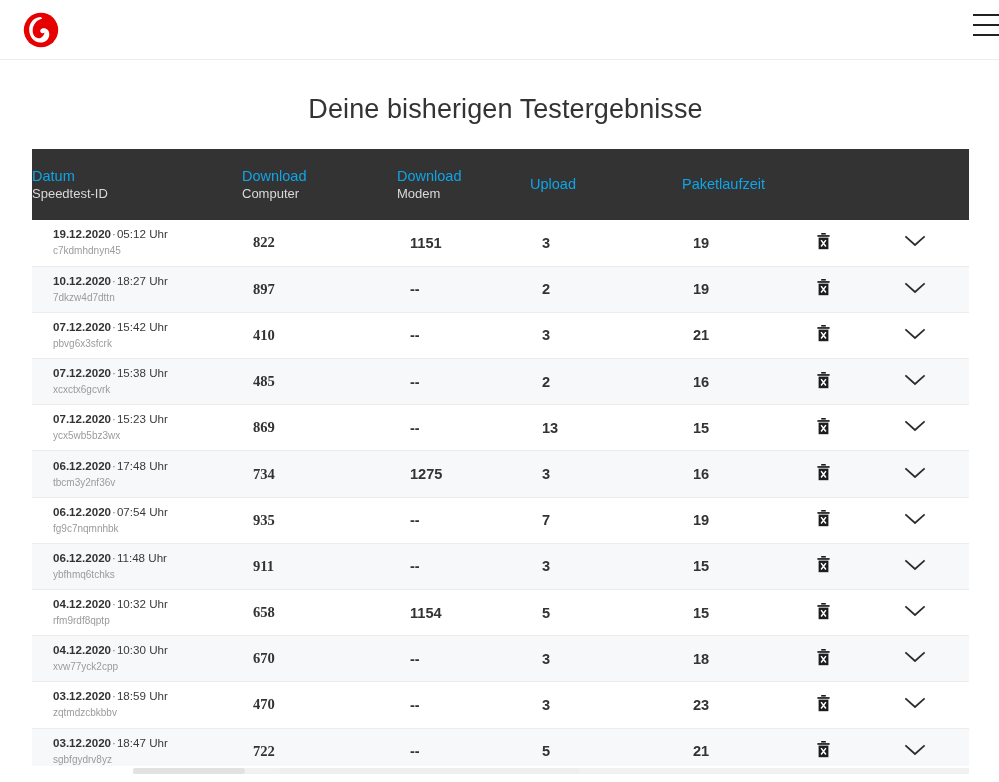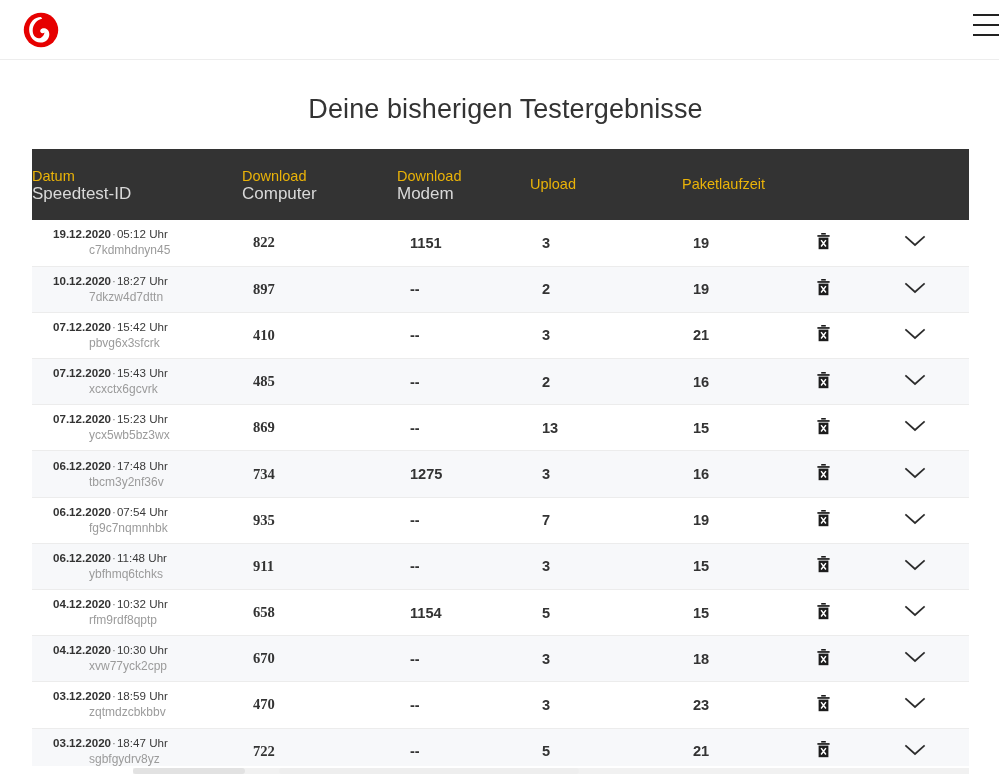--- a/index.html
+++ b/index.html
@@ -77,26 +77,26 @@
     text-align: left;
     vertical-align: middle;
     font-weight: 400;
     padding: 18px 0 18px 0;
     height: 66px;
   }
   .th-main {
     display: block;
     font-size: 14.5px;
     font-weight: 400;
-    color: #eab308;
+    color: #0ea5e9;
     line-height: 18px;
   }
   .th-sub {
     display: block;
-    font-size: 17px;
+    font-size: 13px;
     font-weight: 400;
     color: #d9d9d9;
     line-height: 16px;
     margin-top: 1px;
   }
 
   col.c-datum  { width: 210px; }
   col.c-dlc    { width: 155px; }
   col.c-dlm    { width: 133px; }
   col.c-up     { width: 152px; }
@@ -123,26 +123,25 @@
   .date-line {
     font-size: 11.6px;
     color: #333333;
     line-height: 14px;
     white-space: nowrap;
   }
   .date-line b { font-weight: 700; }
   .date-line .sep { color: #7a7a7a; font-weight: 400; padding: 0 1px; }
   .date-line .time { font-weight: 400; color: #3a3a3a; }
   .stid {
-    font-size: 12px;
+    font-size: 10px;
     color: #9b9b9b;
     line-height: 15px;
     margin-top: 2px;
     white-space: nowrap;
-    margin-left: 36px;
   }
   td.num {
     font-weight: 700;
     font-size: 14.6px;
     color: #333333;
   }
   td.dlc { padding-left: 11px; font-family: Liberation Serif, serif; }
   td.dlm { padding-left: 13px; }
   td.up  { padding-left: 12px; }
   td.pkt { padding-left: 11px; }
@@ -317,21 +316,21 @@
               </svg>
             </button></td>
           <td class="exp"><button class="chev-btn" title="Details anzeigen">
               <svg width="22" height="14" viewBox="0 0 22 14">
                 <path d="M2 3 L11 11 L20 3" fill="none" stroke="#2b2b2b" stroke-width="1.7" stroke-linecap="square"></path>
               </svg>
             </button></td>
         </tr>
         <tr>
           <td class="datum">
-            <div class="date-line"><b>07.12.2020</b><span class="sep">·</span><span class="time">15:43 Uhr</span></div>
+            <div class="date-line"><b>07.12.2020</b><span class="sep">·</span><span class="time">15:38 Uhr</span></div>
             <div class="stid">xcxctx6gcvrk</div>
           </td>
           <td class="num dlc">485</td>
           <td class="num dlm">--</td>
           <td class="num up">2</td>
           <td class="num pkt">16</td>
           <td class="act"><button class="trash-btn" title="Löschen">
               <svg width="15" height="17" viewBox="0 0 15 17">
                 <rect x="5.2" y="0" width="4.6" height="1.6" fill="#1d1d1d"></rect>
                 <rect x="1.4" y="2.1" width="12.2" height="1.7" fill="#1d1d1d"></rect>

